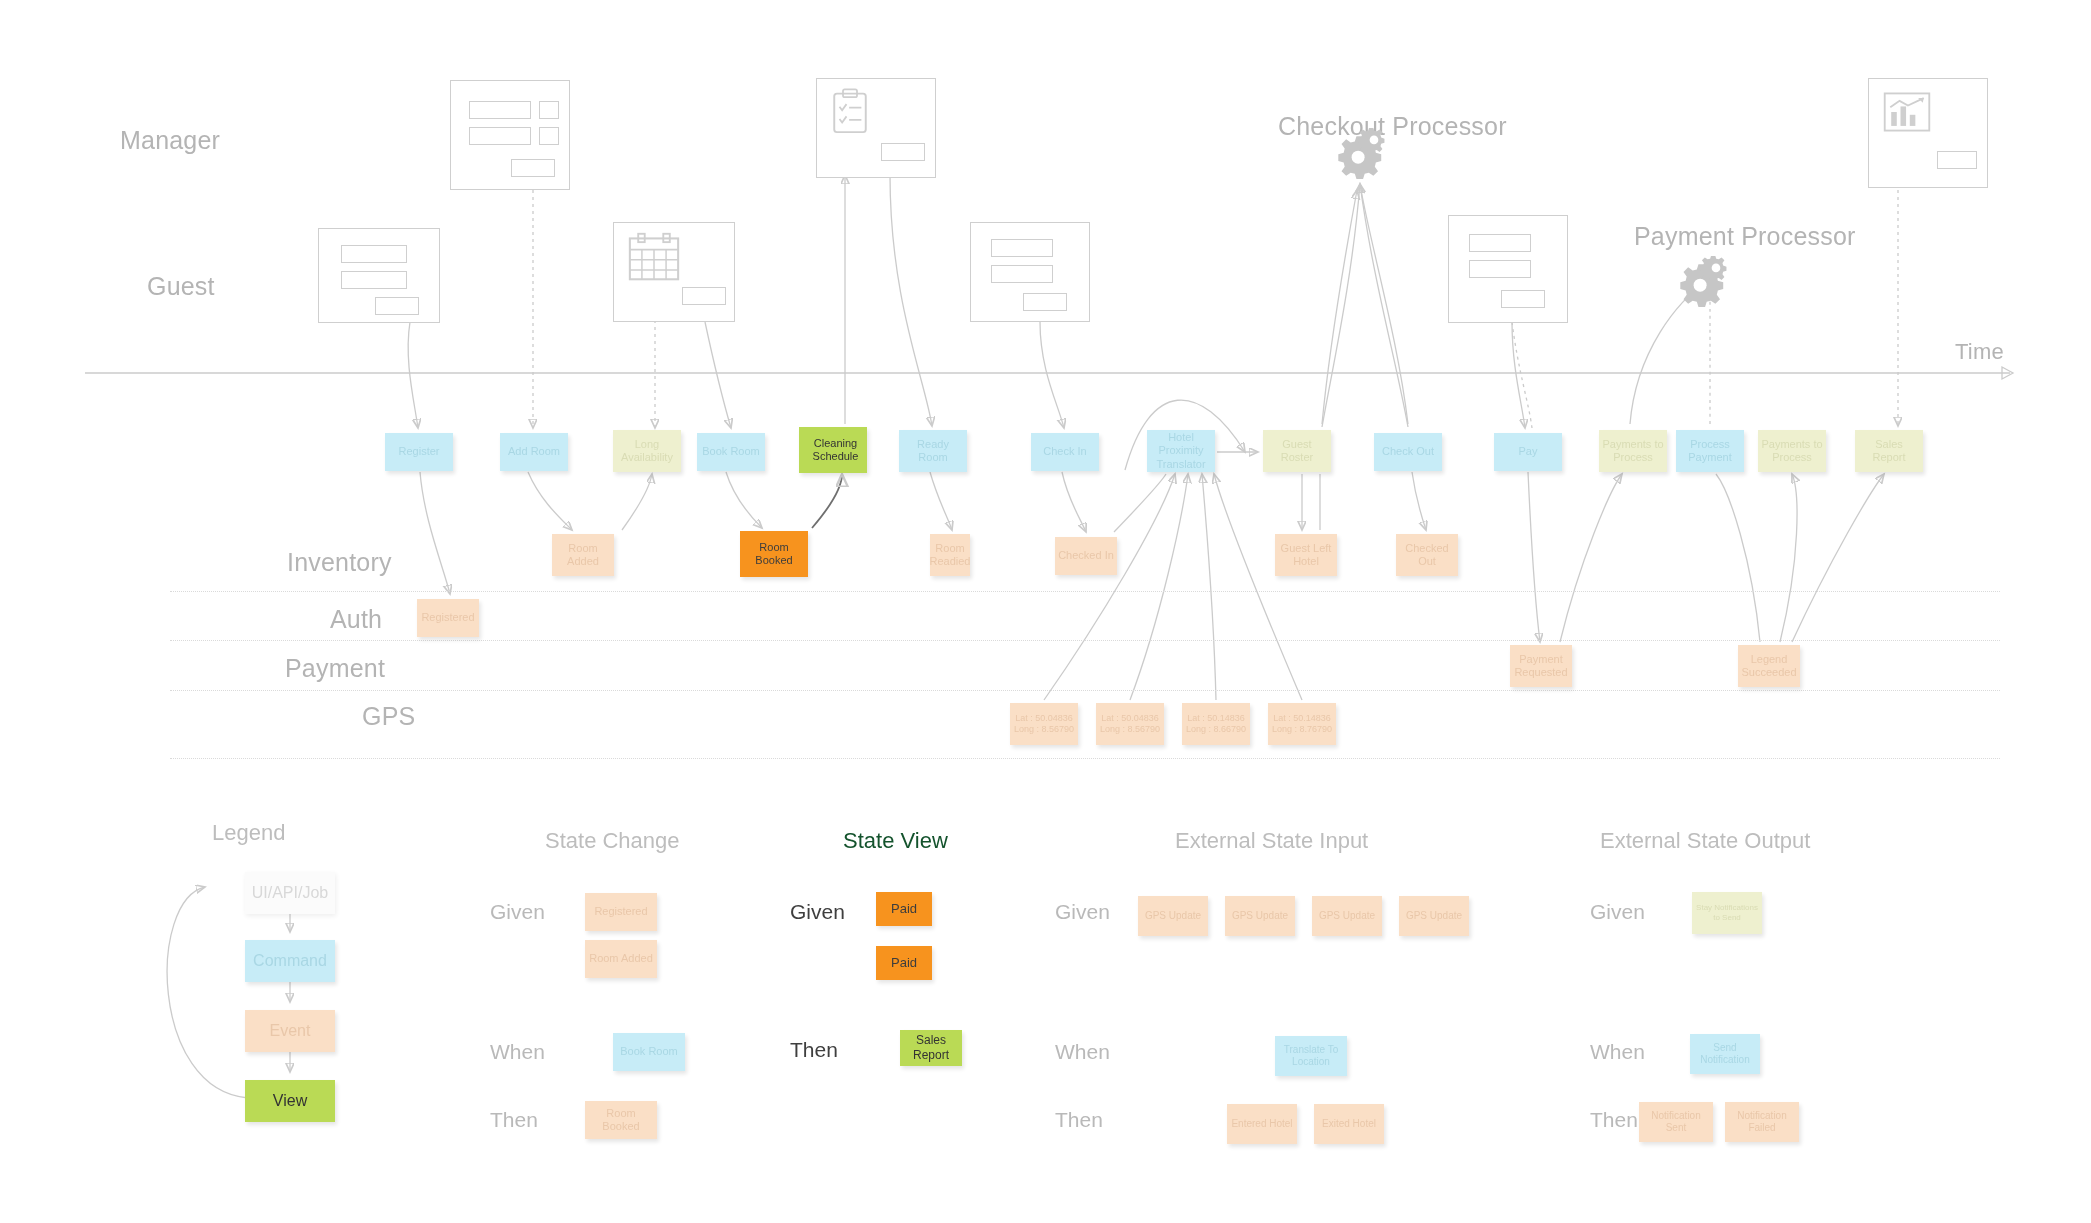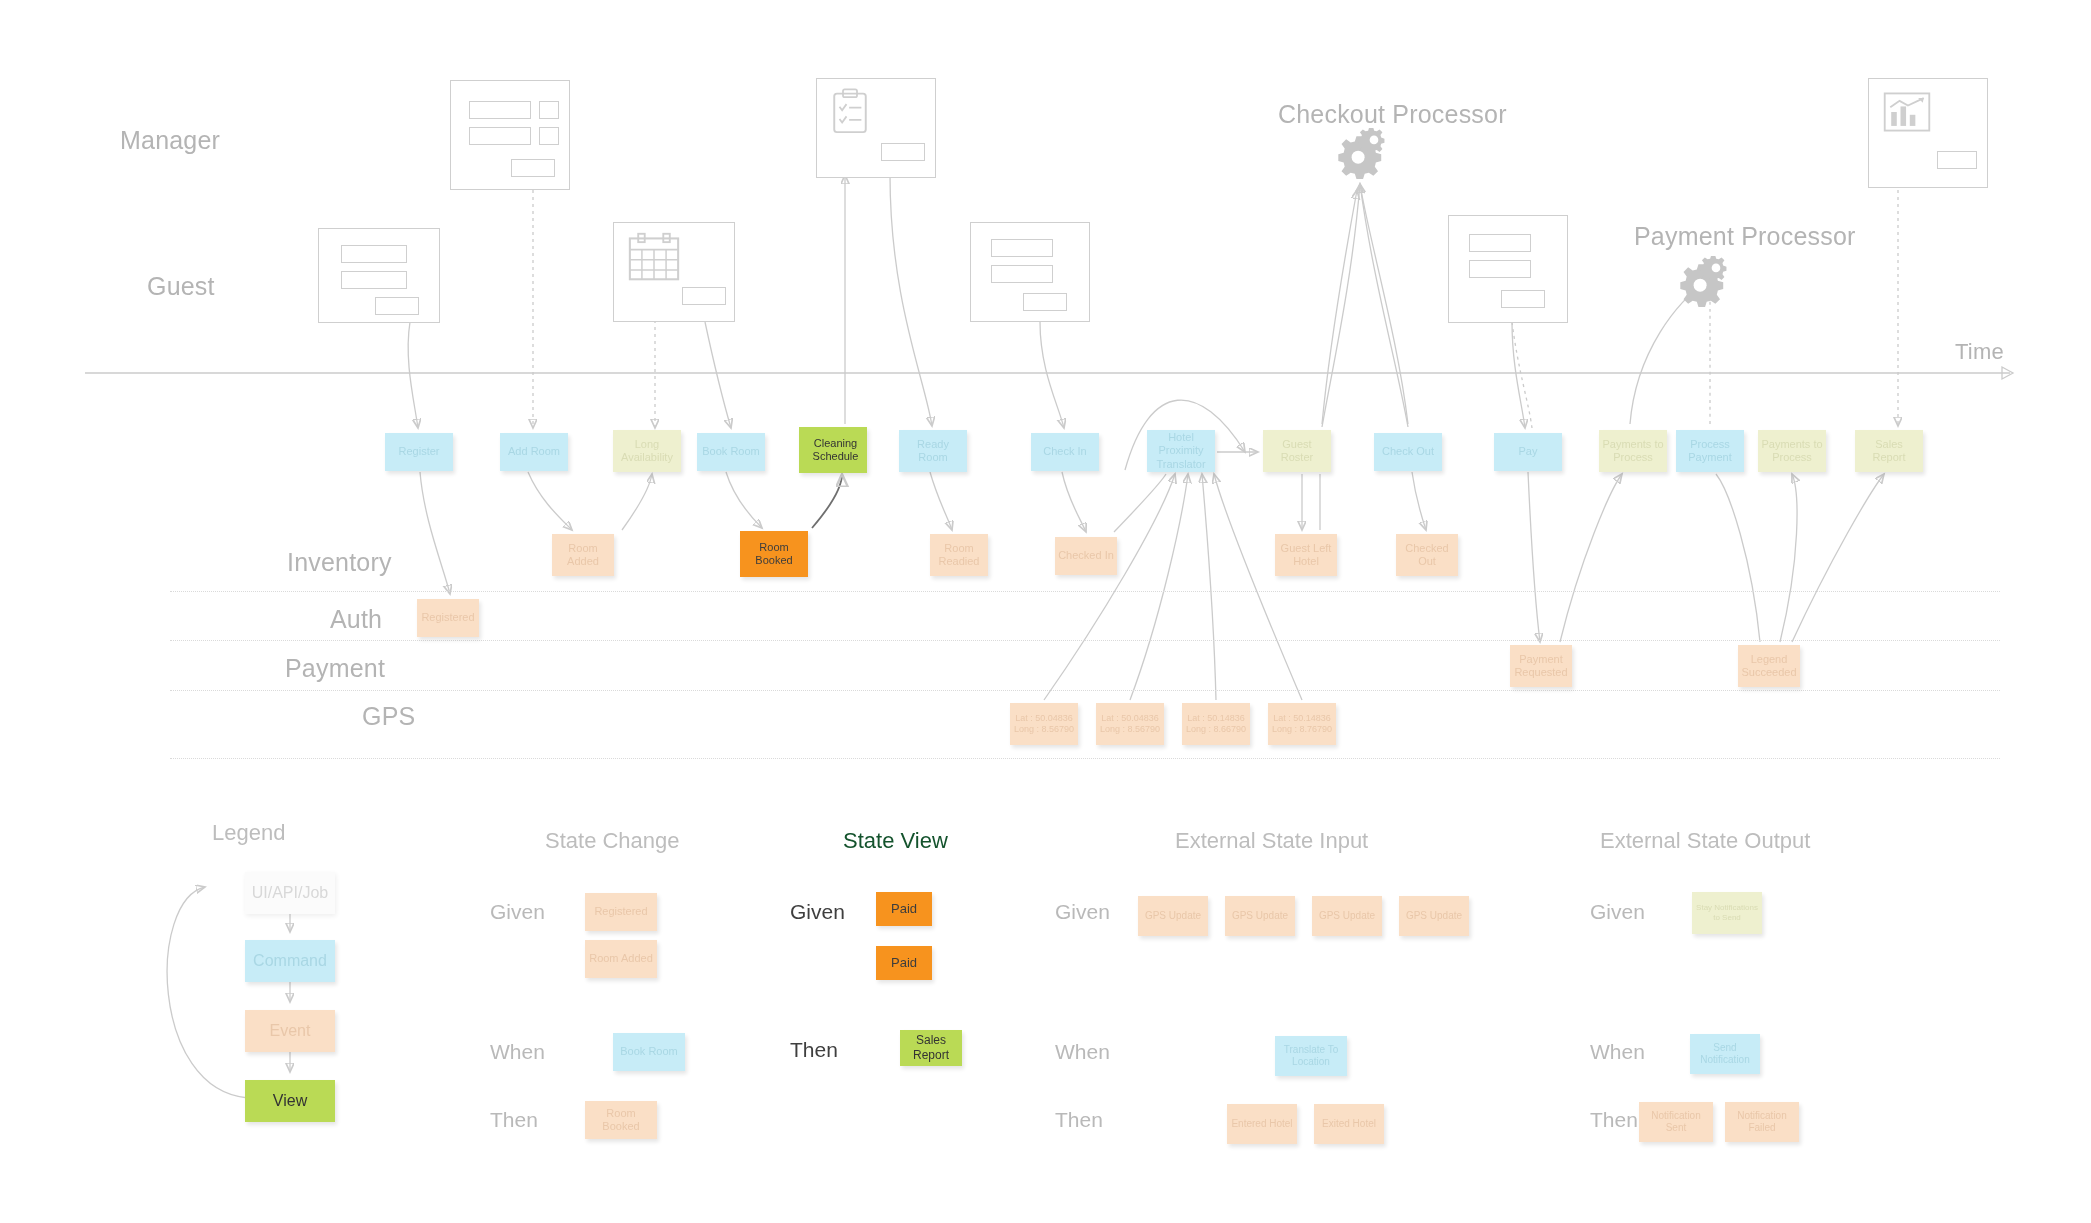--- a/index.html
+++ b/index.html
@@ -195,21 +195,21 @@
   </svg>
 
   <div class="rule-dot" style="left:170px; top:591px; width:1830px;"></div>
   <div class="rule-dot" style="left:170px; top:640px; width:1830px;"></div>
   <div class="rule-dot" style="left:170px; top:690px; width:1830px;"></div>
   <div class="rule-dot" style="left:170px; top:758px; width:1830px;"></div>
 
   <div id="actor-labels">
       <div class="lane-label" style="left: 120px; top: 126px;">Manager</div>
       <div class="lane-label" style="left: 147px; top: 272px;">Guest</div>
-      <div class="lane-label" style="left: 1278px; top: 100px;">Checkout Processor</div>
+      <div class="lane-label" style="left: 1278px; top: 112px;">Checkout Processor</div>
       <div class="lane-label" style="left: 1634px; top: 222px;">Payment Processor</div>
     </div>
   <div id="lane-labels">
       <div class="lane-label" style="left: 287px; top: 548px;">Inventory</div>
       <div class="lane-label" style="left: 330px; top: 605px;">Auth</div>
       <div class="lane-label" style="left: 285px; top: 654px;">Payment</div>
       <div class="lane-label" style="left: 328px; top: 702px; margin-left: 34px;">GPS</div>
     </div>
 
   <div class="lane-label" style="left:1955px; top:339px; font-size:22px;">Time</div>
@@ -348,21 +348,21 @@
         <span>Sales Report</span>
       </div>
     </div>
   <div id="inventory-layer">
       <div class="card evt" style="left: 552px; top: 534px; width: 62px; height: 42px; font-size: 11px;">
         <span>Room Added</span>
       </div>
       <div class="card evt-on" style="left: 740px; top: 531px; width: 68px; height: 46px; font-size: 11px;">
         <span>Room Booked</span>
       </div>
-      <div class="card evt" style="left: 930px; top: 534px; width: 58px; height: 42px; font-size: 11px;">
+      <div class="card evt" style="left: 930px; top: 534px; width: 40px; height: 42px; font-size: 11px;">
         <span>Room Readied</span>
       </div>
       <div class="card evt" style="left: 1055px; top: 537px; width: 62px; height: 38px; font-size: 11px;">
         <span>Checked In</span>
       </div>
       <div class="card evt" style="left: 1275px; top: 534px; width: 62px; height: 42px; font-size: 11px;">
         <span>Guest Left Hotel</span>
       </div>
       <div class="card evt" style="left: 1396px; top: 534px; width: 62px; height: 42px; font-size: 11px;">
         <span>Checked Out</span>

